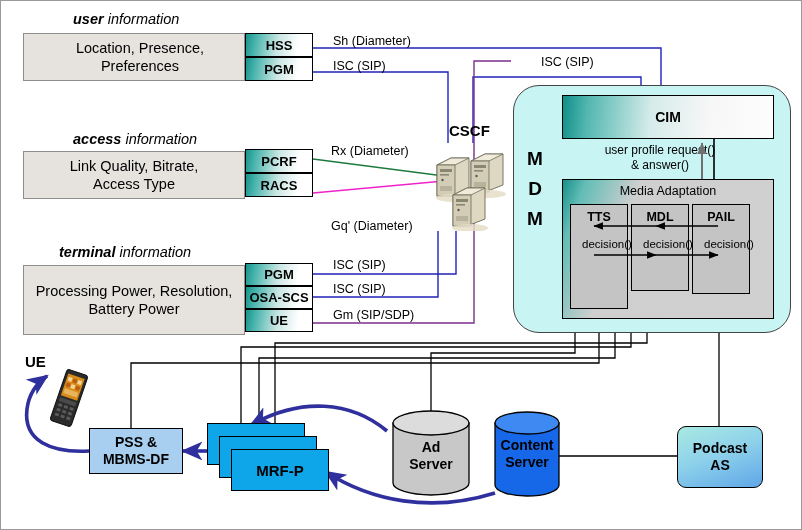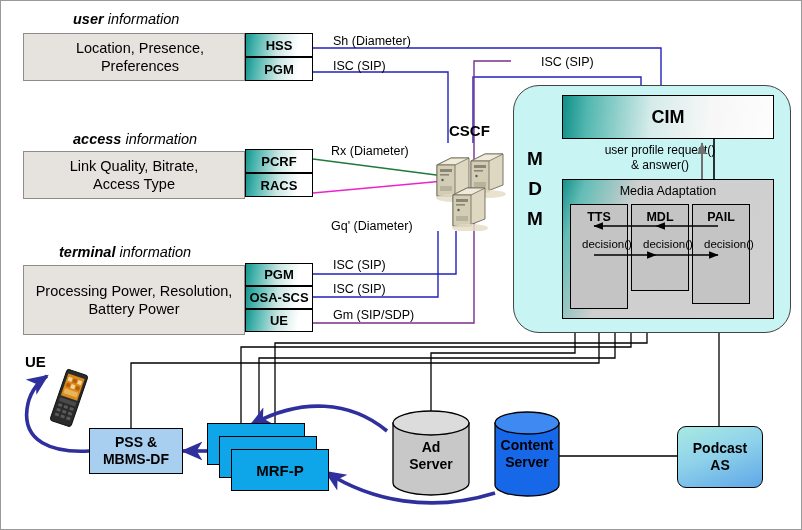--- a/index.html
+++ b/index.html
@@ -44,21 +44,21 @@
   
   #mdm-panel{
     background:#c9f4f4;border:1.6px solid #444;border-radius:26px;
   }
   .mdm-letter{
     font-size:19px;font-weight:bold;color:#000;text-align:center;line-height:1;
   }
   #cim-box{
     background:linear-gradient(95deg,#0f8f88 0%,#53b7b0 12%,#d6ecea 42%,#f7f7f7 70%,#fdfdfd 100%);
     border:1.4px solid #000;display:flex;align-items:center;justify-content:center;
-    font-size:18px;font-weight:bold;color:#000;
+    font-size:14px;font-weight:bold;color:#000;
   }
   #media-adapt{
     background:linear-gradient(110deg,#15918a 0%,#63bdb6 9%,#cfcfcf 30%,#d0d0d0 100%);
     border:1.3px solid #000;
   }
   .ma-title{
     font-size:12.5px;color:#000;text-align:center;width:100%;
   }
   .subbox{
     background:#c4c4c4;border:1.2px solid #000;
@@ -285,21 +285,21 @@
   </div>
 
   <div class="abs subbox" style="left:569px;top:203px;width:58px;height:105px;">
     <div class="subbox-title" style="margin-top:5px;">TTS</div>
     <div class="decision" style="margin-top:14px;">decision()</div>
   </div>
   <div class="abs subbox" style="left:630px;top:203px;width:58px;height:87px;">
     <div class="subbox-title" style="margin-top:5px;">MDL</div>
     <div class="decision" style="margin-top:14px;">decision()</div>
   </div>
-  <div class="abs subbox" style="left:691px;top:203px;width:58px;height:100px;">
+  <div class="abs subbox" style="left:691px;top:203px;width:58px;height:90px;">
     <div class="subbox-title" style="margin-top:5px;">PAIL</div>
     <div class="decision" style="margin-top:14px;">decision()</div>
   </div>
 
   <svg class="abs" style="left:565px;top:216px;width:190px;height:48px;" viewBox="0 0 190 48">
     <path d="M90,9 L28,9" stroke="#000" stroke-width="1.6" fill="none" marker-end="url(#arr-blk)"></path>
     <path d="M152,9 L90,9" stroke="#000" stroke-width="1.6" fill="none" marker-end="url(#arr-blk)"></path>
     <path d="M28,38 L90,38" stroke="#000" stroke-width="1.6" fill="none" marker-end="url(#arr-blk)"></path>
     <path d="M90,38 L152,38" stroke="#000" stroke-width="1.6" fill="none" marker-end="url(#arr-blk)"></path>
   </svg>

